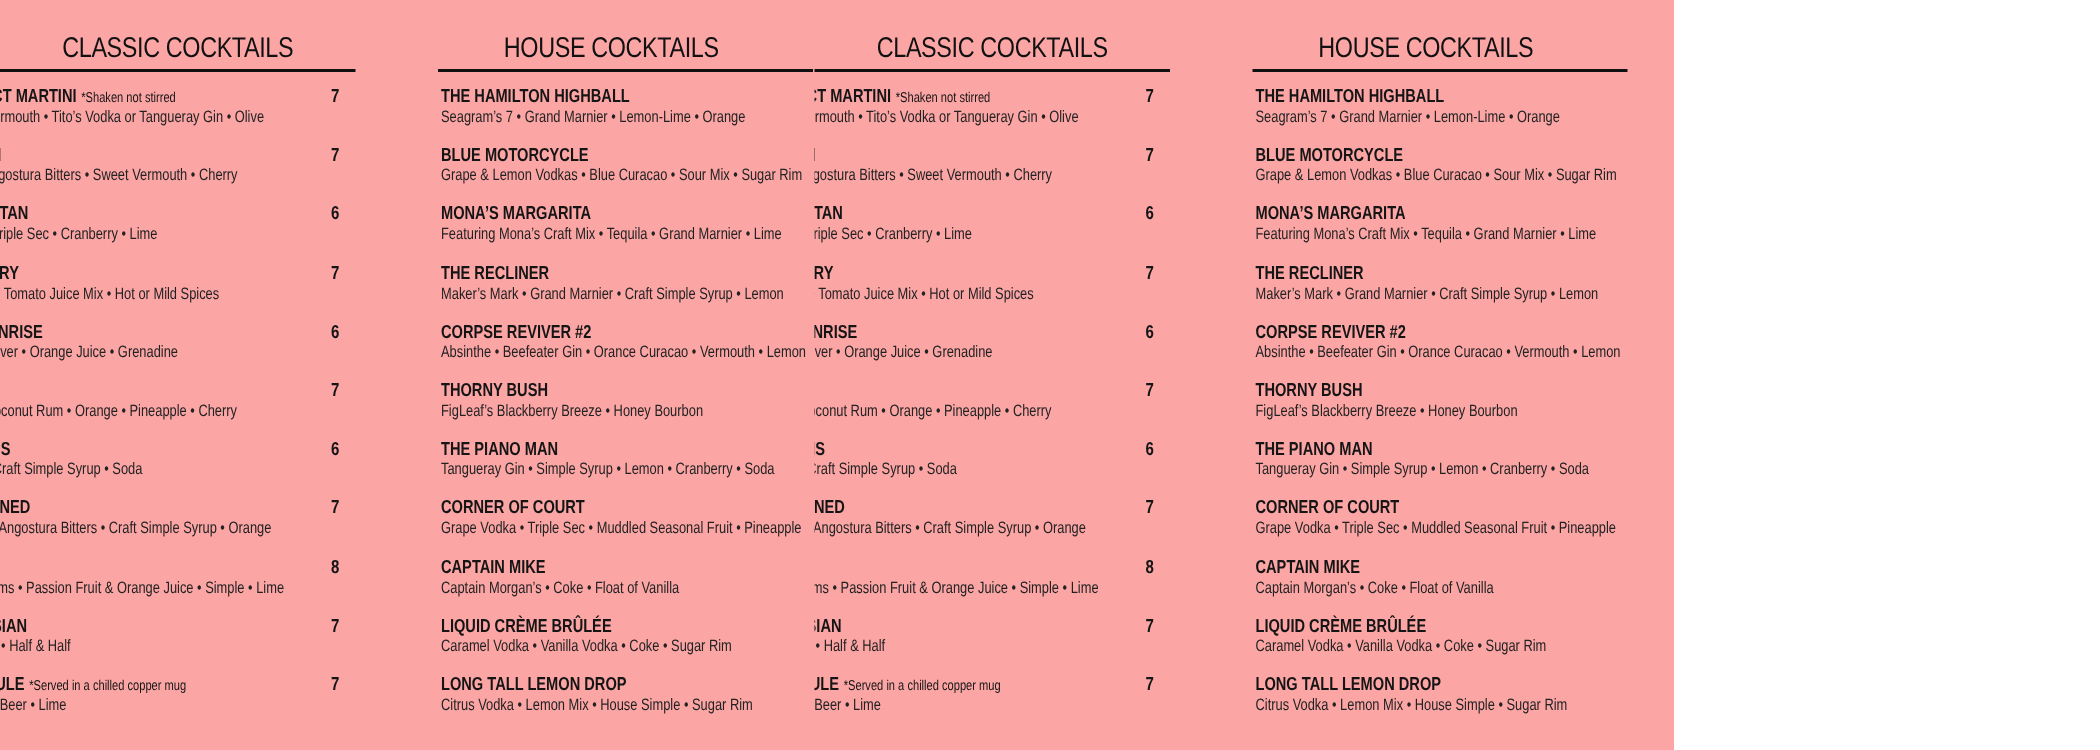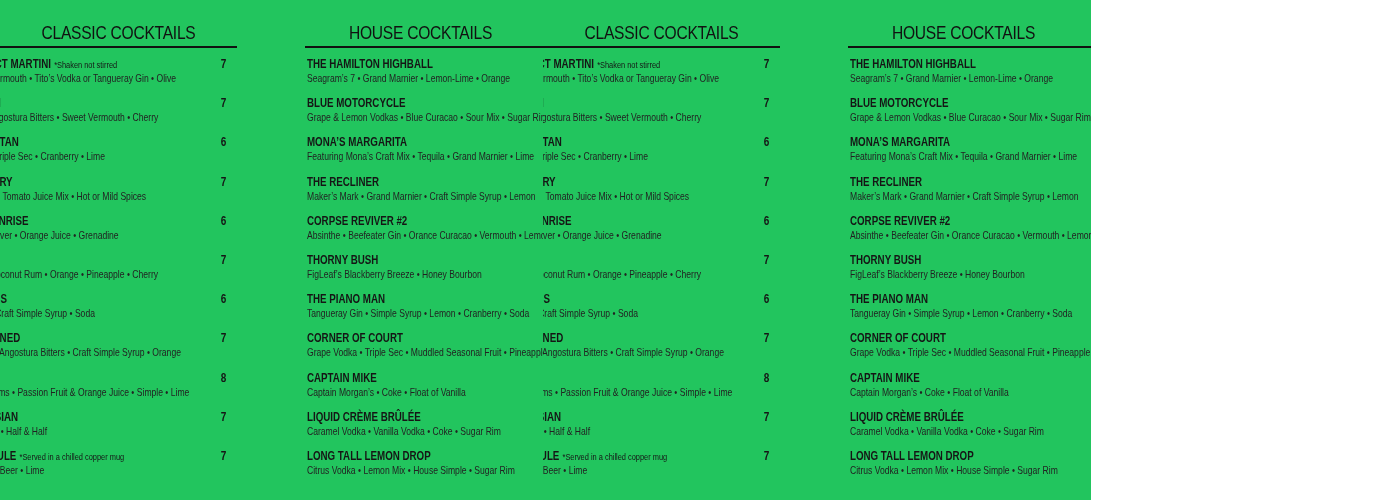--- a/index.html
+++ b/index.html
@@ -1,23 +1,23 @@
 <!DOCTYPE html>
 <html><head>
   <meta charset="utf-8">
   <style>
     html, body { margin: 0; padding: 0; background: #ffffff; }
     body { width: 1400px; height: 500px; position: relative; overflow: hidden;
            font-family: "Liberation Sans", "DejaVu Sans", sans-serif; color: #1a1a1a; }
-    .spread { position: absolute; top: 0; height: 500px; overflow: hidden; background: #22c55e; }
+    .spread { position: absolute; top: 0; height: 500px; overflow: hidden; background: #fca5a5; padding-left: 25px; }
     .spread.a { left: 0; width: 543px; }
     .spread.b { left: 543px; width: 548px; }
     .panel { position: absolute; top: 0; height: 500px; }
     .panel.classic { left: -60px; width: 297px; }
-    .panel.house { left: 305px; width: 260px; }
+    .panel.house { left: 292px; width: 260px; }
     .title { position: absolute; top: 22px; left: 0; right: 0; text-align: center;
              font-size: 19px; letter-spacing: -0.3px; transform: scaleX(0.82);
              font-weight: normal; color: #111; white-space: nowrap; }
     .classic .title { left: 60px; right: 0; }
     .house .title { left: -4px; right: 25px; }
     .rule { position: absolute; top: 46px; height: 2px; background: #111; }
     .classic .rule { left: 0; right: 0; }
     .house .rule { left: 0; right: 0; width: 250px; }
     .items { position: absolute; top: 57px; left: 0; right: 0; }
     .item { position: relative; height: 39.2px; }

